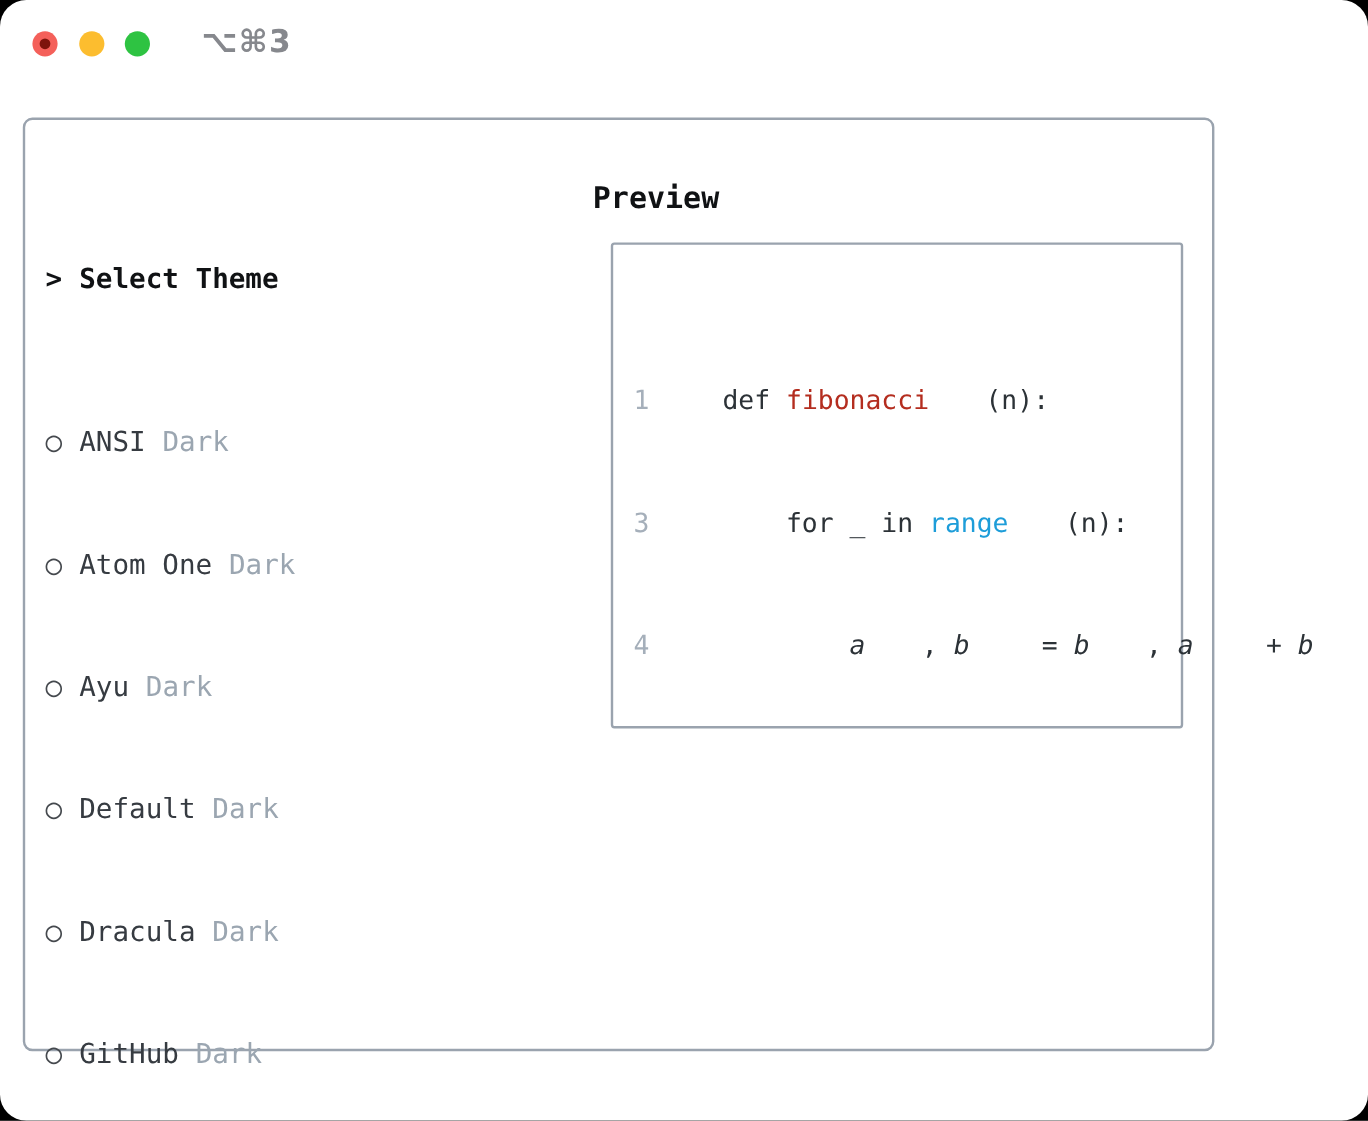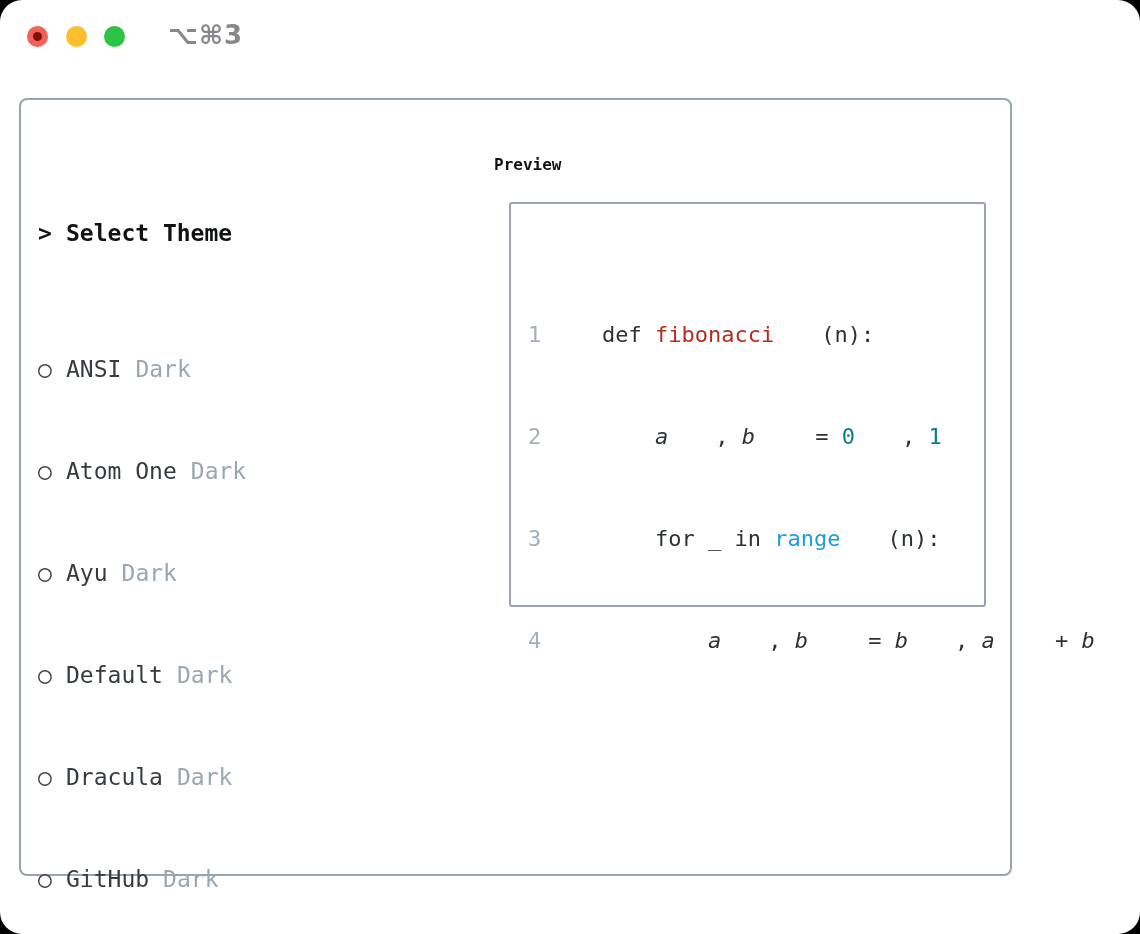--- a/index.html
+++ b/index.html
@@ -23,21 +23,21 @@
   
   .left-list{position:absolute;left:17px;top:48px;font-size:23px;line-height:34px;white-space:pre;}
   .line{height:34px;}
   .mk{display:inline-block;width:28px;color:#45494e;}
   .mk.arrow{color:#101214;font-weight:bold;}
   .picker-title{font-weight:bold;color:#101214;}
   .name{color:#363b41;}
   .variant{color:var(--muted-gray,#9ba6b1);margin-left:14px;}
 
   
-  .preview-title{position:absolute;left:473px;top:48px;font-size:16px;line-height:34px;font-weight:bold;color:#101214;}
+  .preview-title{position:absolute;left:473px;top:48px;font-size:25px;line-height:34px;font-weight:bold;color:#101214;}
   .preview-box{position:absolute;left:488px;top:102px;width:477px;height:405px;box-sizing:border-box;
                border:2px solid var(--border-gray,#9aa3ae);border-radius:3px;background:#fff;}
   .code{position:absolute;left:17px;top:46px;font-size:22px;line-height:34px;white-space:pre;}
   .pline{height:34px;white-space:pre;}
   .num{display:inline-block;width:27px;color:#a5afba;}
   .tk.fg{color:#2c3237;margin-left:47px;}
   .tk.fn{color:var(--syntax-red,#b42d1f);margin-top:23px;}
   .tk.num-lit{color:var(--syntax-teal,#0b7f85);}
   .tk.blue{color:var(--syntax-blue,#1d9dd9);}
   .tk.var{color:#2c3237;font-style:italic;}
@@ -84,21 +84,20 @@
 
       
       
     </div>
 
     <div class="preview-title">Preview</div>
 
     <div class="preview-box">
       <div class="code">
         <div class="pline"><span class="num">1</span><span class="tk fg">def </span><span class="tk fn">fibonacci</span><span class="tk fg">(n):</span></div>
-        <div class="pline"><span class="num">2</span><span class="tk fg">    </span><span class="tk var">a</span><span class="tk fg">, </span><span class="tk var">b</span><span class="tk fg"> = </span><span class="tk num-lit">0</span><span class="tk fg">, </span><span class="tk num-lit">1</span></div>
         <div class="pline"><span class="num">3</span><span class="tk fg">    for _ in </span><span class="tk blue">range</span><span class="tk fg">(n):</span></div>
         <div class="pline"><span class="num">4</span><span class="tk fg">        </span><span class="tk var">a</span><span class="tk fg">, </span><span class="tk var">b</span><span class="tk fg"> = </span><span class="tk var">b</span><span class="tk fg">, </span><span class="tk var">a</span><span class="tk fg"> + </span><span class="tk var">b</span></div>
 
         <div class="pline"></div>
 
         
         
         
       </div>
     </div>

